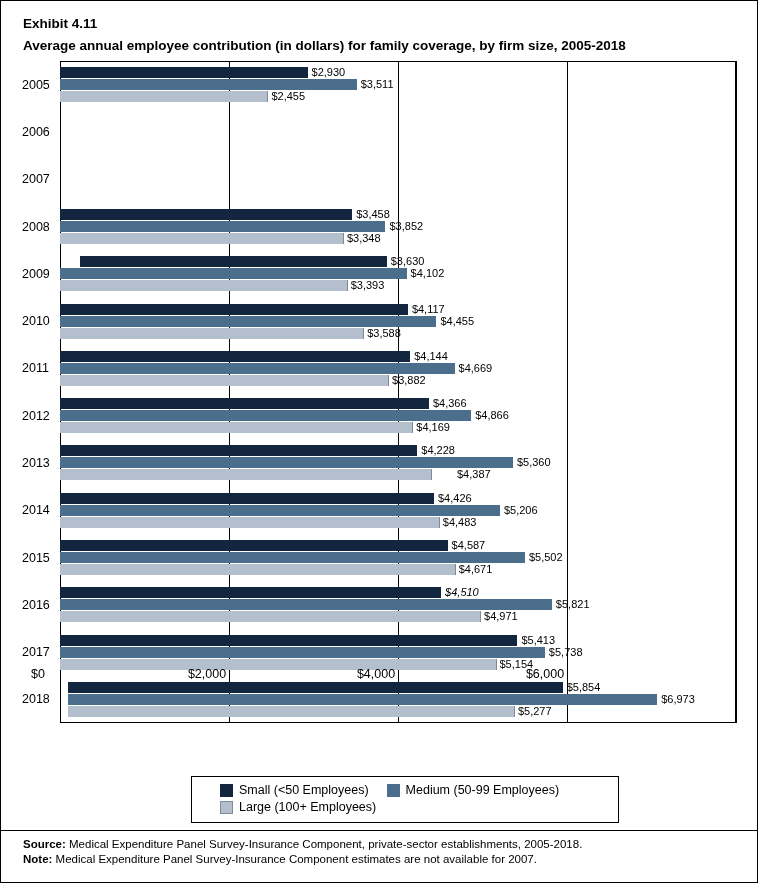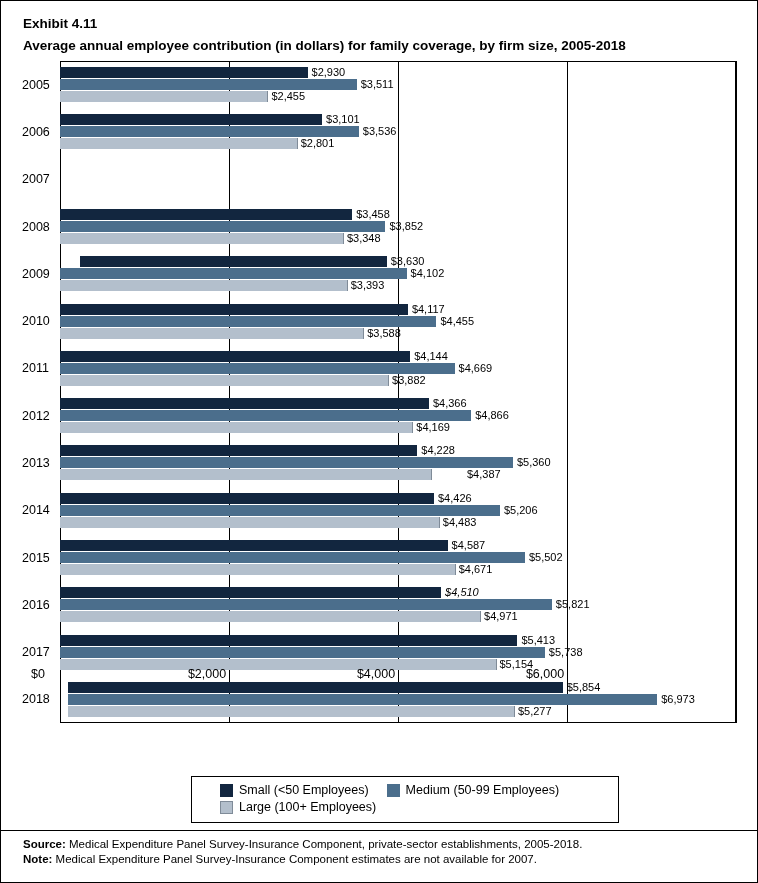--- a/index.html
+++ b/index.html
@@ -191,34 +191,20 @@
           <div class="bar-row" style="top: 18.1429px; width: 100%;">
             <div class="bar 4b6e8c medium" style="width: 296.68px;"></div>
             <div class="bar-label" style="left: 300.68px;">$3,511</div>
           </div>
           <div class="bar-row" style="top: 30.1429px; width: 100%;">
             <div class="bar b3bfcc large" style="width: 207.447px;"></div>
             <div class="bar-label" style="left: 211.447px;">$2,455</div>
           </div>
         </div>
         <div class="year-label" style="top: 16.6429px; left: -38px;">2005</div>
-        <div class="year-group" style="top: 47.2857px; height: 47.2857px;">
-          <div class="bar-row" style="top: 6.14286px; width: 100%;">
-            <div class="bar 12263f small" style="width: 262.034px;"></div>
-            <div class="bar-label" style="left: 266.034px;">$3,101</div>
-          </div>
-          <div class="bar-row" style="top: 18.1429px; width: 100%;">
-            <div class="bar 4b6e8c medium" style="width: 298.792px;"></div>
-            <div class="bar-label" style="left: 302.792px;">$3,536</div>
-          </div>
-          <div class="bar-row" style="top: 30.1429px; width: 100%;">
-            <div class="bar b3bfcc large" style="width: 236.685px;"></div>
-            <div class="bar-label" style="left: 240.685px;">$2,801</div>
-          </div>
-        </div>
         <div class="year-label" style="top: 63.9286px; left: -38px;">2006</div>
         <div class="year-group" style="top: 94.5714px; height: 47.2857px;">
           <div class="bar-row" style="top: 6.14286px; width: 100%;"></div>
           <div class="bar-row" style="top: 18.1429px; width: 100%;"></div>
           <div class="bar-row" style="top: 30.1429px; width: 100%;"></div>
         </div>
         <div class="year-label" style="top: 111.214px; left: -38px;">2007</div>
         <div class="year-group" style="top: 141.857px; height: 47.2857px;">
           <div class="bar-row" style="top: 6.14286px; width: 100%;">
             <div class="bar 12263f small" style="width: 292.201px;"></div>
@@ -298,21 +284,21 @@
           <div class="bar-row" style="top: 6.14286px; width: 100%;">
             <div class="bar 12263f small" style="width: 357.266px;"></div>
             <div class="bar-label" style="left: 361.266px;">$4,228</div>
           </div>
           <div class="bar-row" style="top: 18.1429px; width: 100%;">
             <div class="bar 4b6e8c medium" style="width: 452.92px;"></div>
             <div class="bar-label" style="left: 456.92px;">$5,360</div>
           </div>
           <div class="bar-row" style="top: 30.1429px; width: 100%;">
             <div class="bar b3bfcc large" style="width: 370.701px;"></div>
-            <div class="bar-label" style="left: 375px; padding-left: 32px;">$4,387</div>
+            <div class="bar-label" style="left: 365px; padding-left: 32px;">$4,387</div>
           </div>
         </div>
         <div class="year-label" style="top: 394.929px; left: -38px;">2013</div>
         <div class="year-group" style="top: 425.571px; height: 47.2857px;">
           <div class="bar-row" style="top: 6.14286px; width: 100%;">
             <div class="bar 12263f small" style="width: 373.997px;"></div>
             <div class="bar-label" style="left: 377.997px;">$4,426</div>
           </div>
           <div class="bar-row" style="top: 18.1429px; width: 100%;">
             <div class="bar 4b6e8c medium" style="width: 439.907px;"></div>

